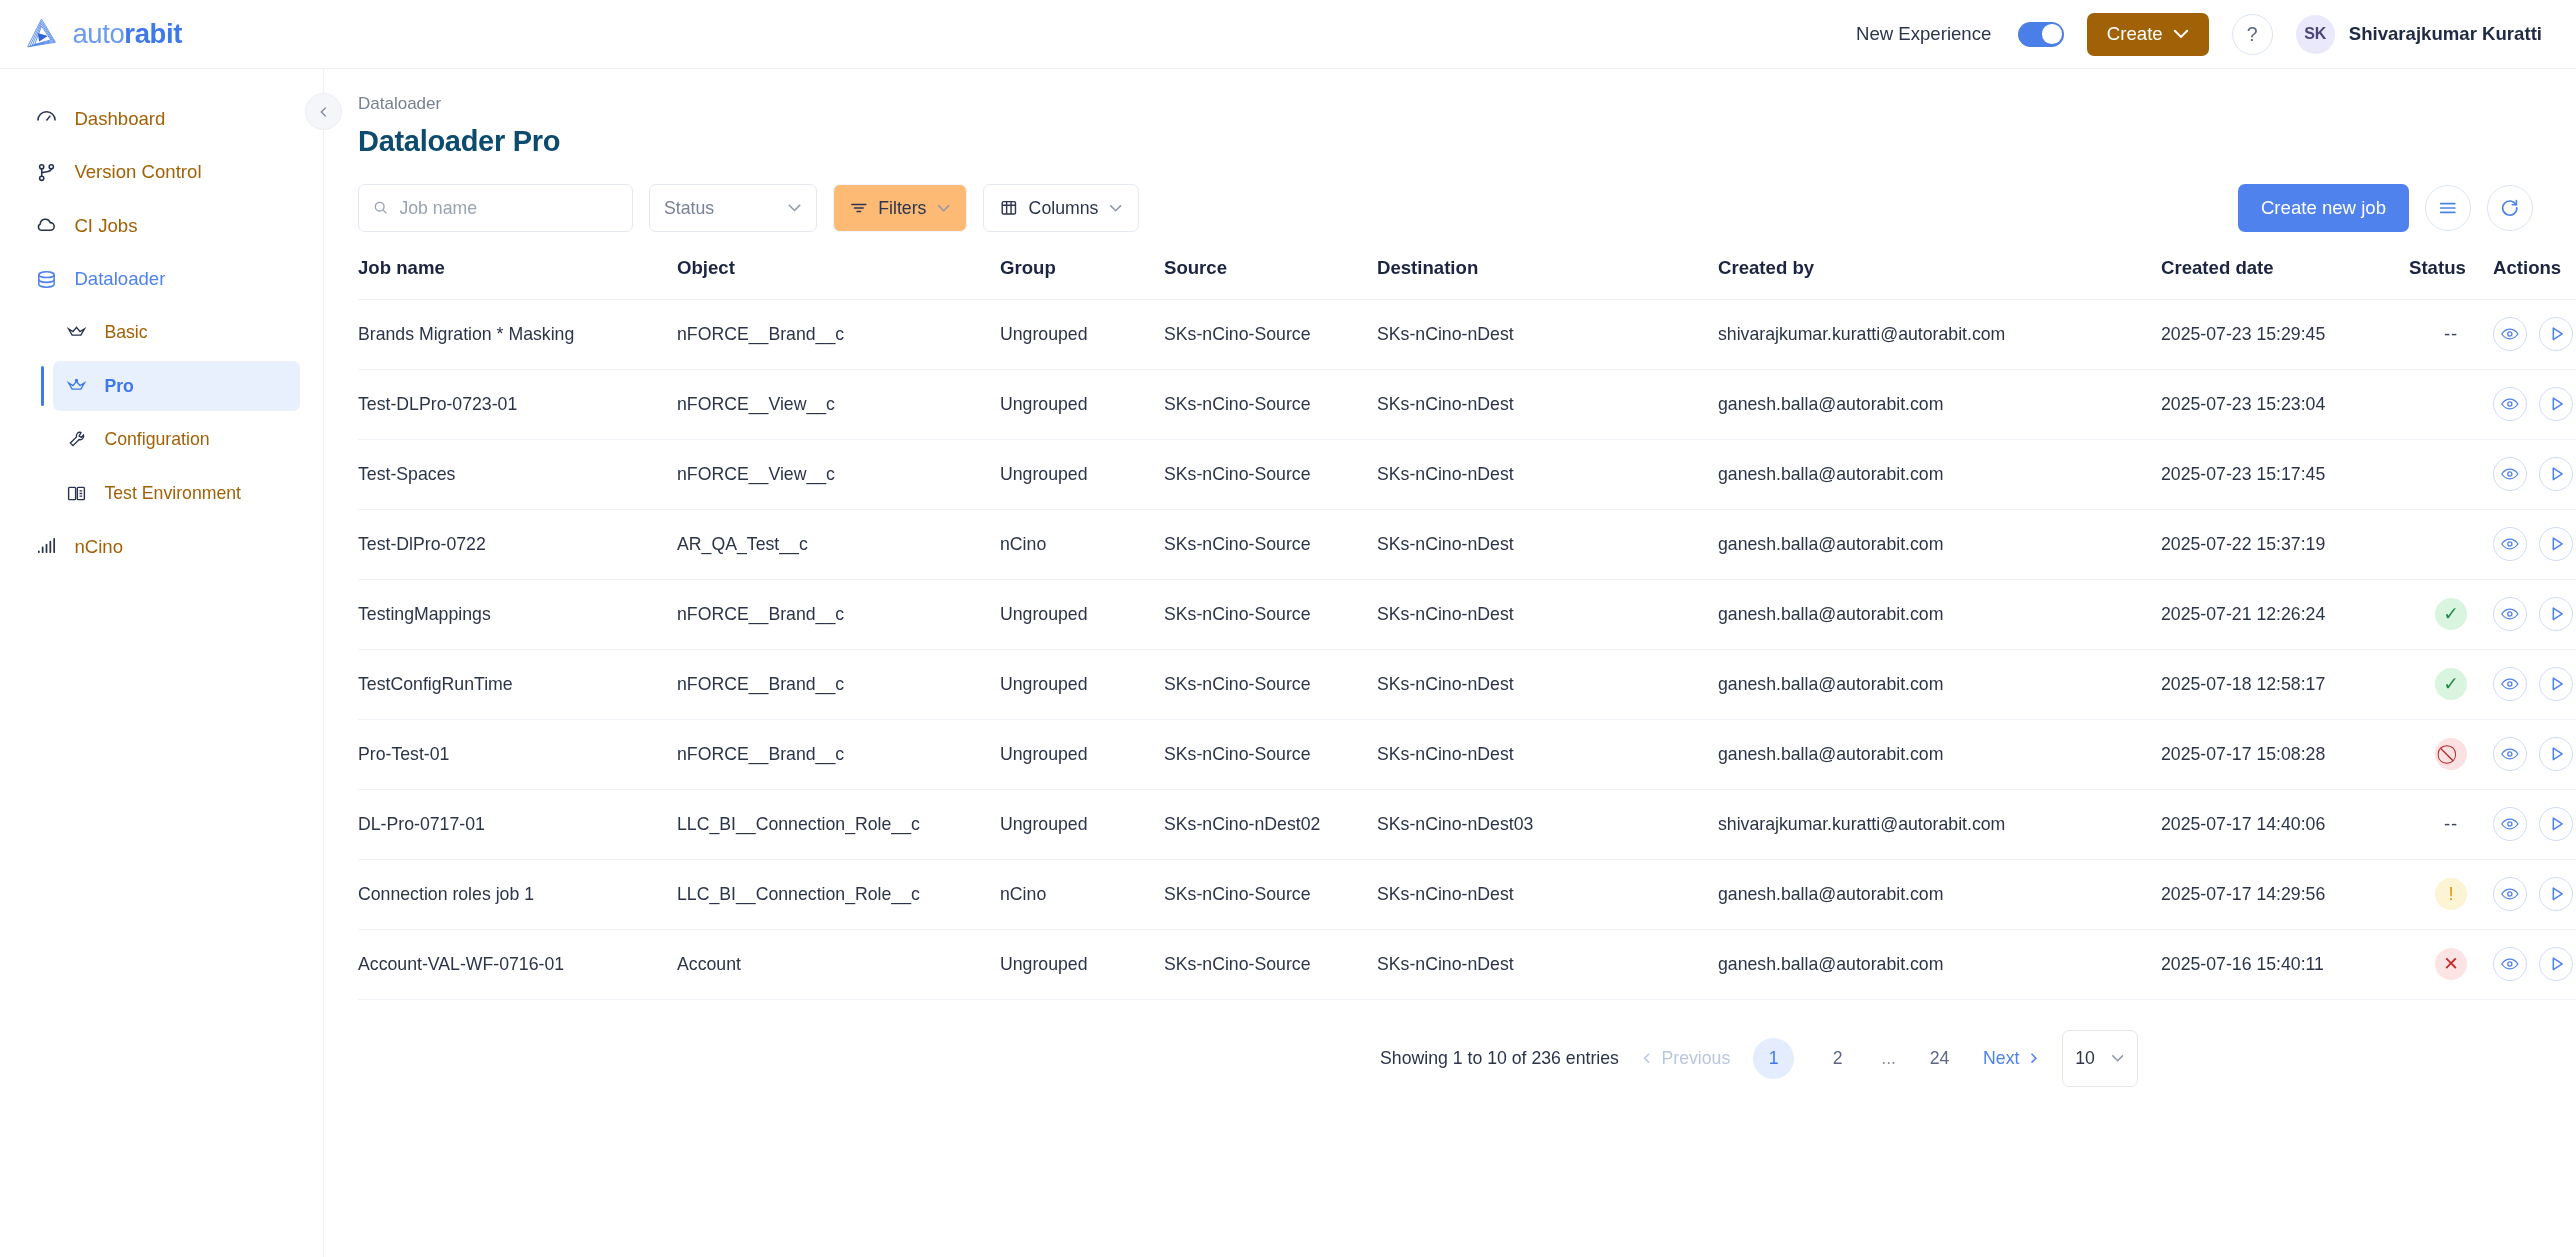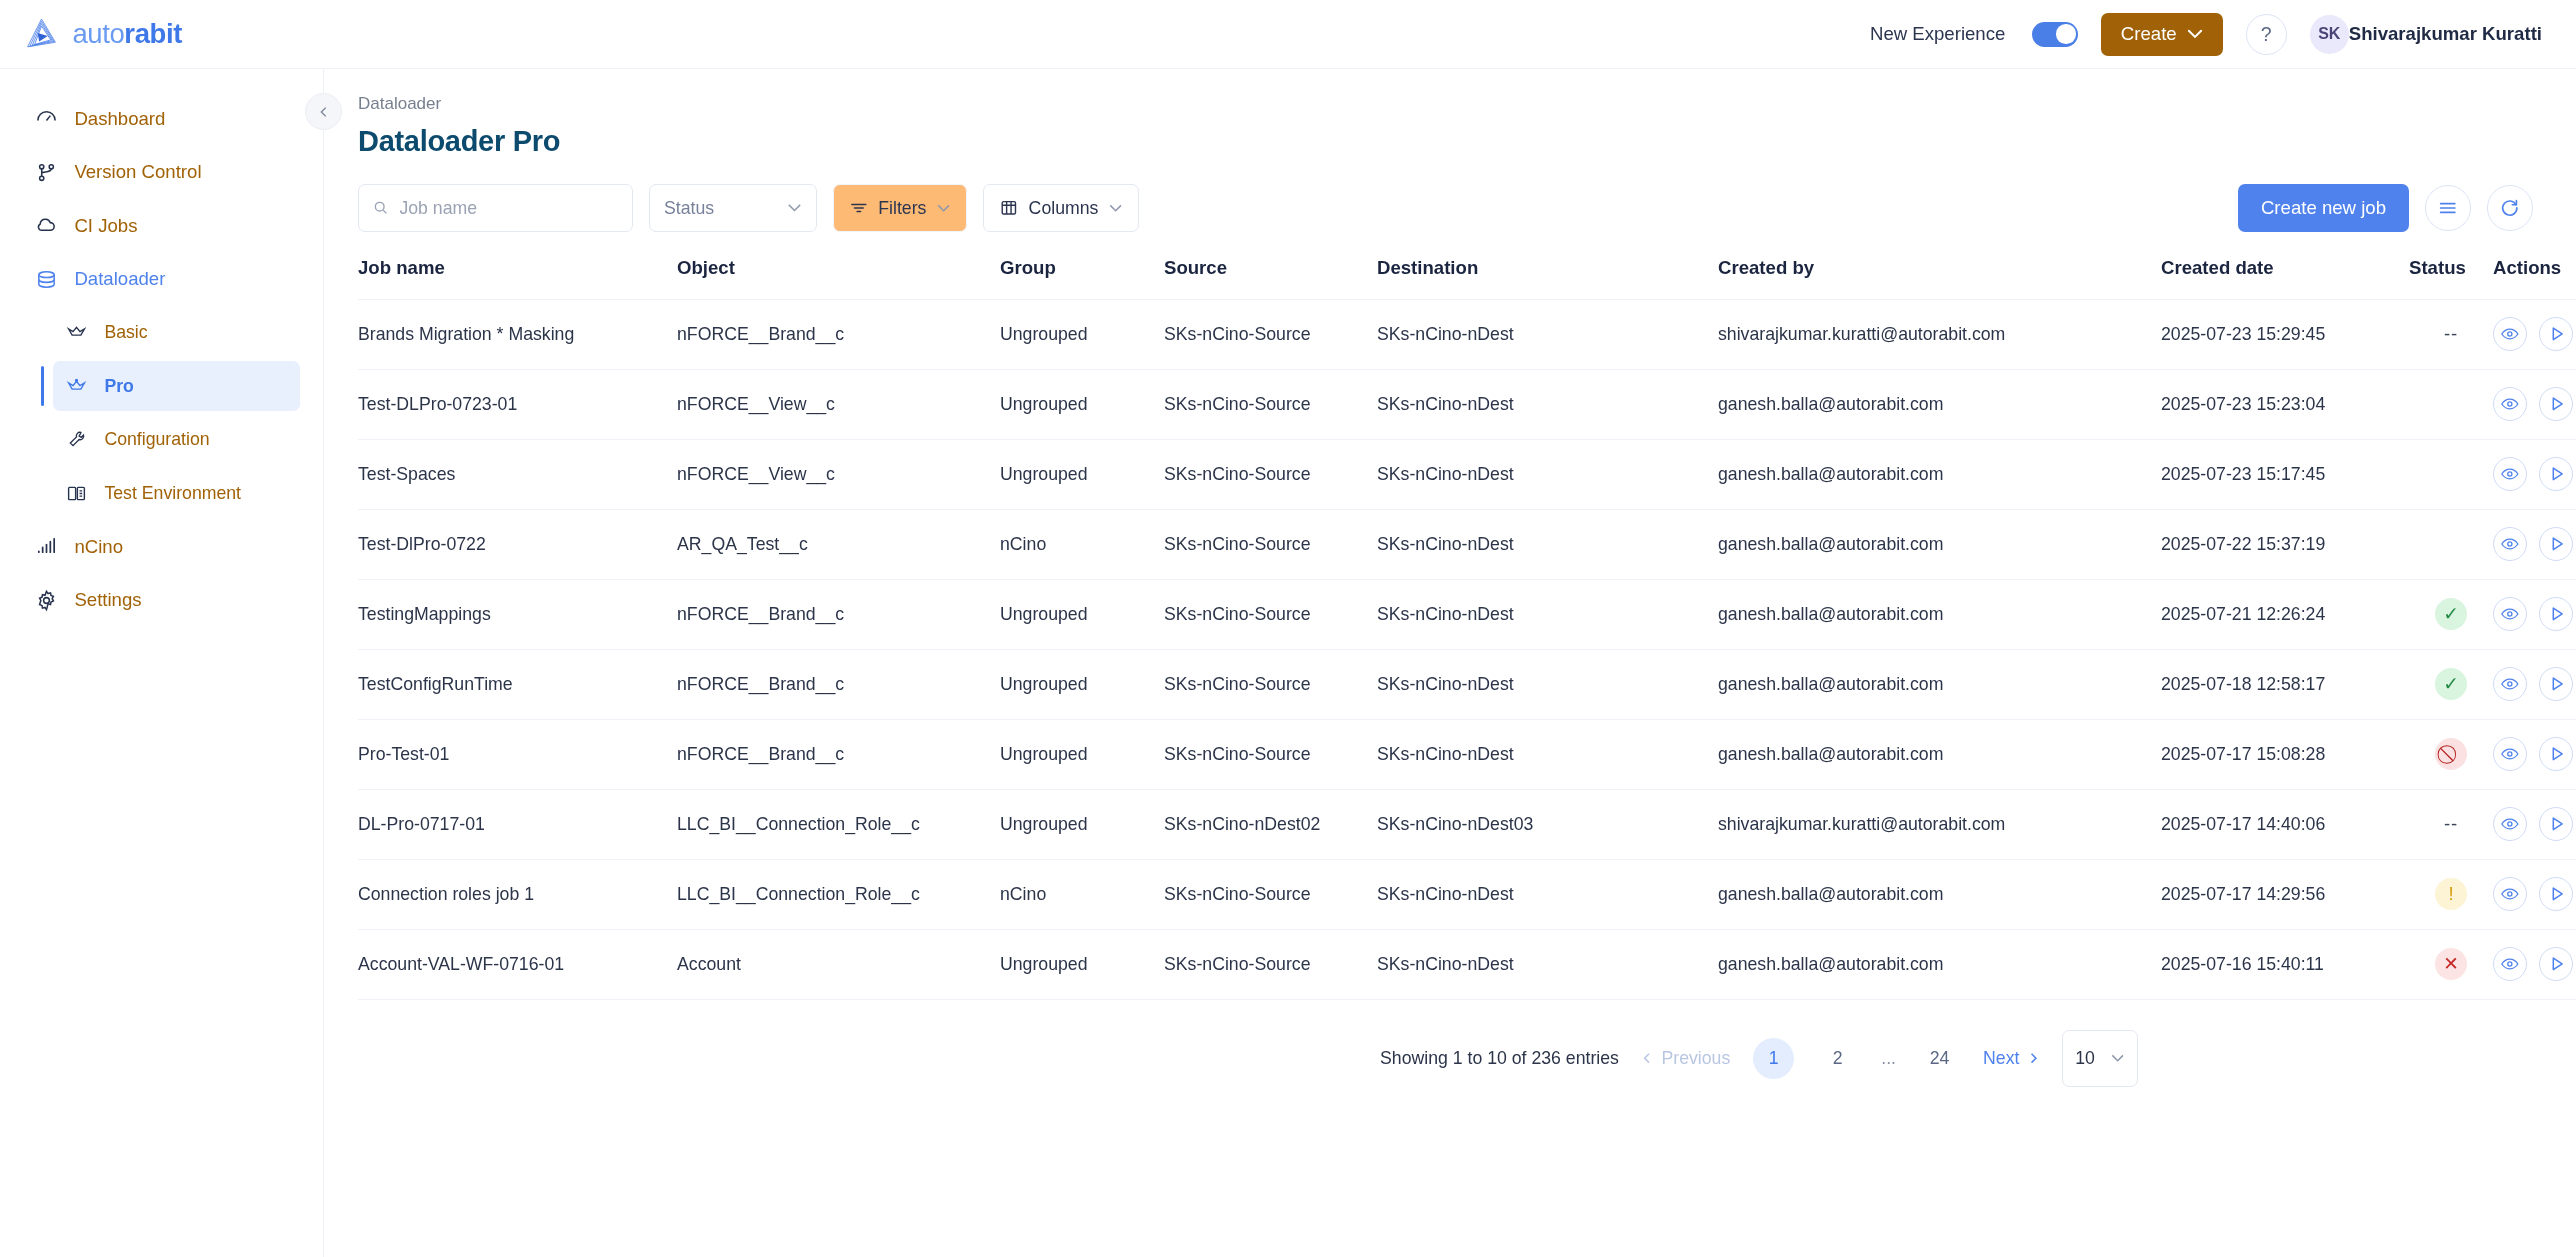--- a/index.html
+++ b/index.html
@@ -37,21 +37,21 @@
   .create-btn {
     height: 43px; padding: 0 19.5px; border-radius: 7px; background: #a16207;
     color: #fff; font-size: 18.6px; display: flex; align-items: center; gap: 10.6px;
     cursor: pointer; border: none;
   }
   .help-btn {
     width: 41px; height: 41px; border-radius: 50%; border: 0.9px solid #dbe4f4;
     display: flex; align-items: center; justify-content: center;
     font-size: 19.5px; color: #5b6784; cursor: pointer; background: #fff;
   }
-  .user-wrap { display: flex; align-items: center; gap: 0; }
+  .user-wrap { display: flex; align-items: center; gap: 14px; }
   .avatar {
     width: 39px; height: 39px; border-radius: 50%; background: #eae8fb;
     display: flex; align-items: center; justify-content: center;
     font-size: 16px; font-weight: 600; color: #4b4477;
   }
   .user-name { font-size: 18.6px; font-weight: 700; color: #1f2a44; }
 
   
   .sidebar {
     position: absolute; top: 69px; left: 0; width: 324px; height: 1189px;
@@ -293,29 +293,20 @@
     </span>
     <span>Test Environment</span>
   </div>
   <div class="nav-item">
     <span class="ic">
       <svg width="23" height="23" viewBox="0 0 24 24" fill="none" stroke="#27324d" stroke-width="1.8" stroke-linecap="round">
           <path d="M4 18v-1M8 18v-5M12 18v-8M16 18v-11M20 18v-14"></path>
         </svg>
     </span>
     <span>nCino</span>
-  </div>
-  <div class="nav-item">
-    <span class="ic">
-      <svg width="23" height="23" viewBox="0 0 24 24" fill="none" stroke="#27324d" stroke-width="1.6">
-          <circle cx="12" cy="12" r="3"></circle>
-          <path d="M12 2.5l1.6 2.2 2.6-.7.5 2.7 2.5 1-1.3 2.4 1.3 2.4-2.5 1-.5 2.7-2.6-.7L12 21.5l-1.6-2.2-2.6.7-.5-2.7-2.5-1L6.1 12 4.8 9.6l2.5-1 .5-2.7 2.6.7z"></path>
-        </svg>
-    </span>
-    <span>Settings</span>
   </div>
 </div>
 
 <div class="content">
 
   <div class="collapse-btn">
     <svg width="14" height="14" viewBox="0 0 16 16" fill="none" stroke="#7d8699" stroke-width="1.6">
         <path d="M10 3 L5 8 L10 13"></path>
       </svg>
   </div>

